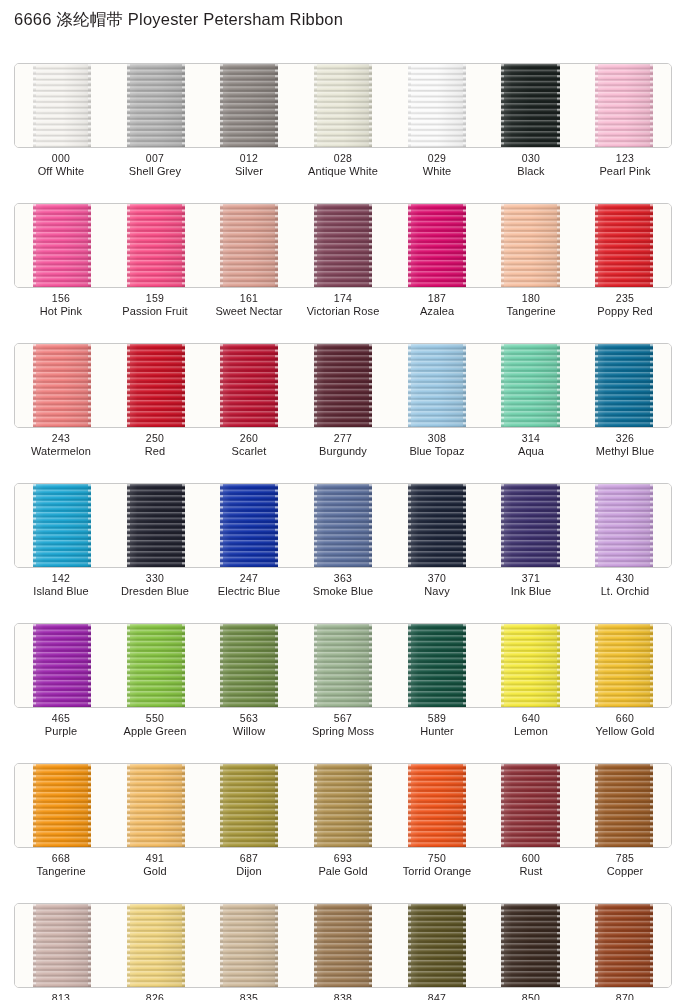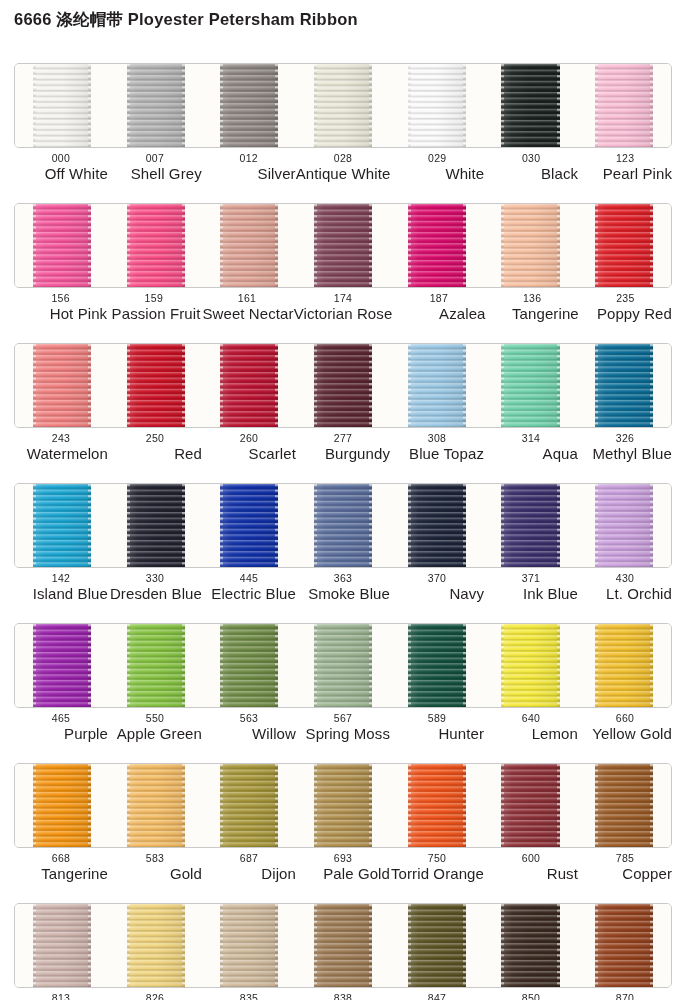--- a/index.html
+++ b/index.html
@@ -16,21 +16,21 @@
     color: #231f20;
     position: relative;
   }
 
   
   #page-title {
     position: absolute;
     left: 14px;
     top: 9px;
     font-size: 16.5px;
-    font-weight: 700;
+    font-weight: 400;
     letter-spacing: 0.2px;
     color: #231f20;
     white-space: nowrap;
   }
 
   
   #rows {
     position: absolute;
     left: 0;
     top: 57px;
@@ -142,25 +142,24 @@
 
   .label-code {
     display: block;
     font-size: 10.5px;
     color: #231f20;
     letter-spacing: 0.3px;
   }
 
   .label-name {
     display: block;
-    font-size: 15px;
+    font-size: 11px;
     color: #231f20;
     letter-spacing: 0.1px;
     white-space: nowrap;
-    text-align: right;
   }
 </style>
 </head>
 <body>
 
 <h1 id="page-title">6666  涤纶帽带  Ployester Petersham Ribbon</h1>
 
 <div id="rows">
     <div class="swatch-row">
       <div class="ribbon-card">
@@ -284,21 +283,21 @@
         </div>
         <div class="label-cell">
           <span class="label-code">174</span>
           <span class="label-name">Victorian Rose</span>
         </div>
         <div class="label-cell">
           <span class="label-code">187</span>
           <span class="label-name">Azalea</span>
         </div>
         <div class="label-cell">
-          <span class="label-code">136</span>
+          <span class="label-code">180</span>
           <span class="label-name">Tangerine</span>
         </div>
         <div class="label-cell">
           <span class="label-code">235</span>
           <span class="label-name">Poppy Red</span>
         </div>
       </div>
     </div>
     <div class="swatch-row">
       <div class="ribbon-card">
@@ -410,21 +409,21 @@
       <div class="label-strip">
         <div class="label-cell">
           <span class="label-code">142</span>
           <span class="label-name">Island Blue</span>
         </div>
         <div class="label-cell">
           <span class="label-code">330</span>
           <span class="label-name">Dresden Blue</span>
         </div>
         <div class="label-cell">
-          <span class="label-code">445</span>
+          <span class="label-code">247</span>
           <span class="label-name">Electric Blue</span>
         </div>
         <div class="label-cell">
           <span class="label-code">363</span>
           <span class="label-name">Smoke Blue</span>
         </div>
         <div class="label-cell">
           <span class="label-code">370</span>
           <span class="label-name">Navy</span>
         </div>
@@ -544,21 +543,21 @@
             <div class="sheen"></div>
           </div>
         </div>
       </div>
       <div class="label-strip">
         <div class="label-cell">
           <span class="label-code">668</span>
           <span class="label-name">Tangerine</span>
         </div>
         <div class="label-cell">
-          <span class="label-code">583</span>
+          <span class="label-code">491</span>
           <span class="label-name">Gold</span>
         </div>
         <div class="label-cell">
           <span class="label-code">687</span>
           <span class="label-name">Dijon</span>
         </div>
         <div class="label-cell">
           <span class="label-code">693</span>
           <span class="label-name">Pale Gold</span>
         </div>

